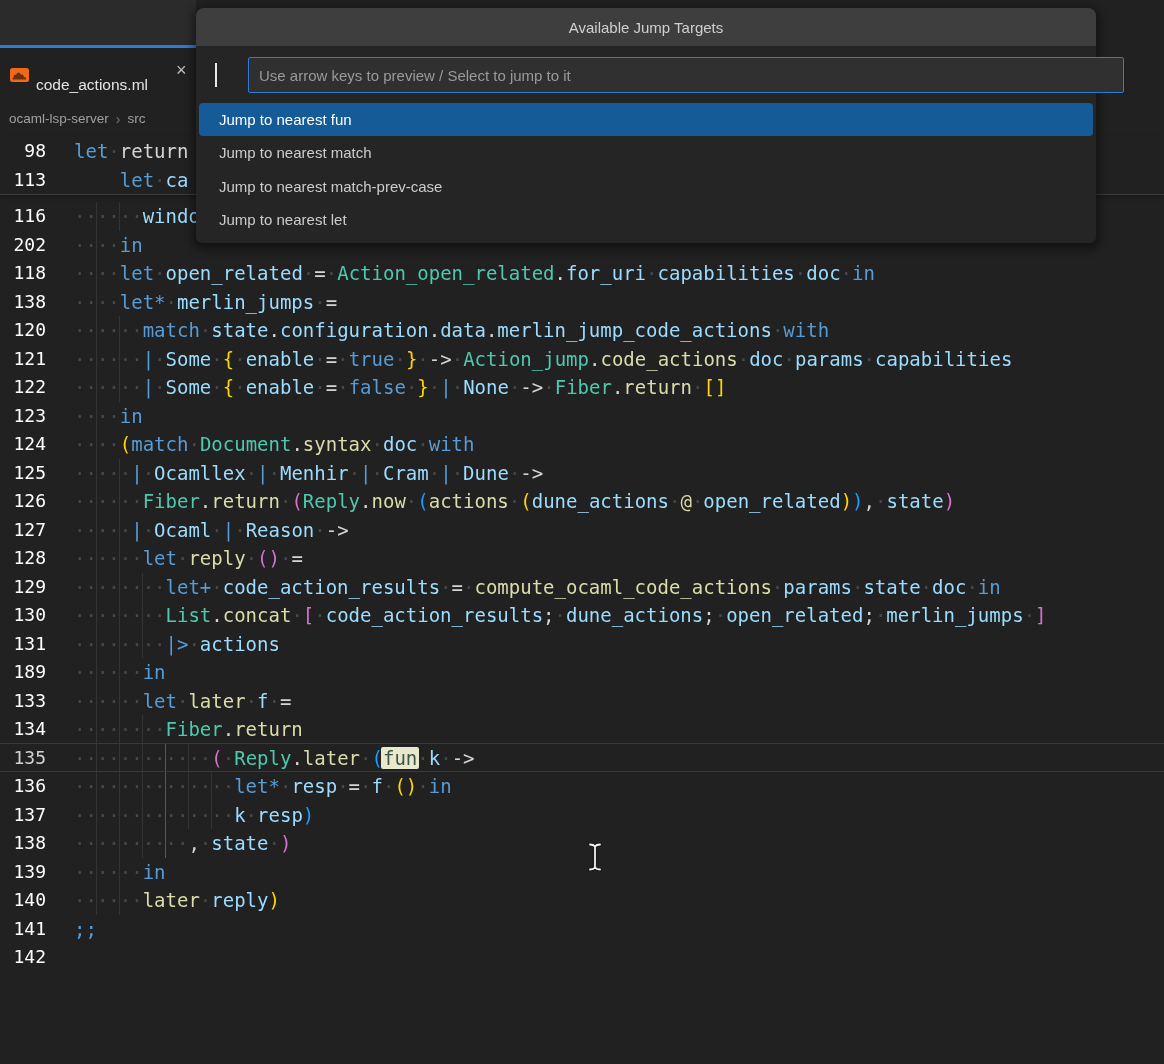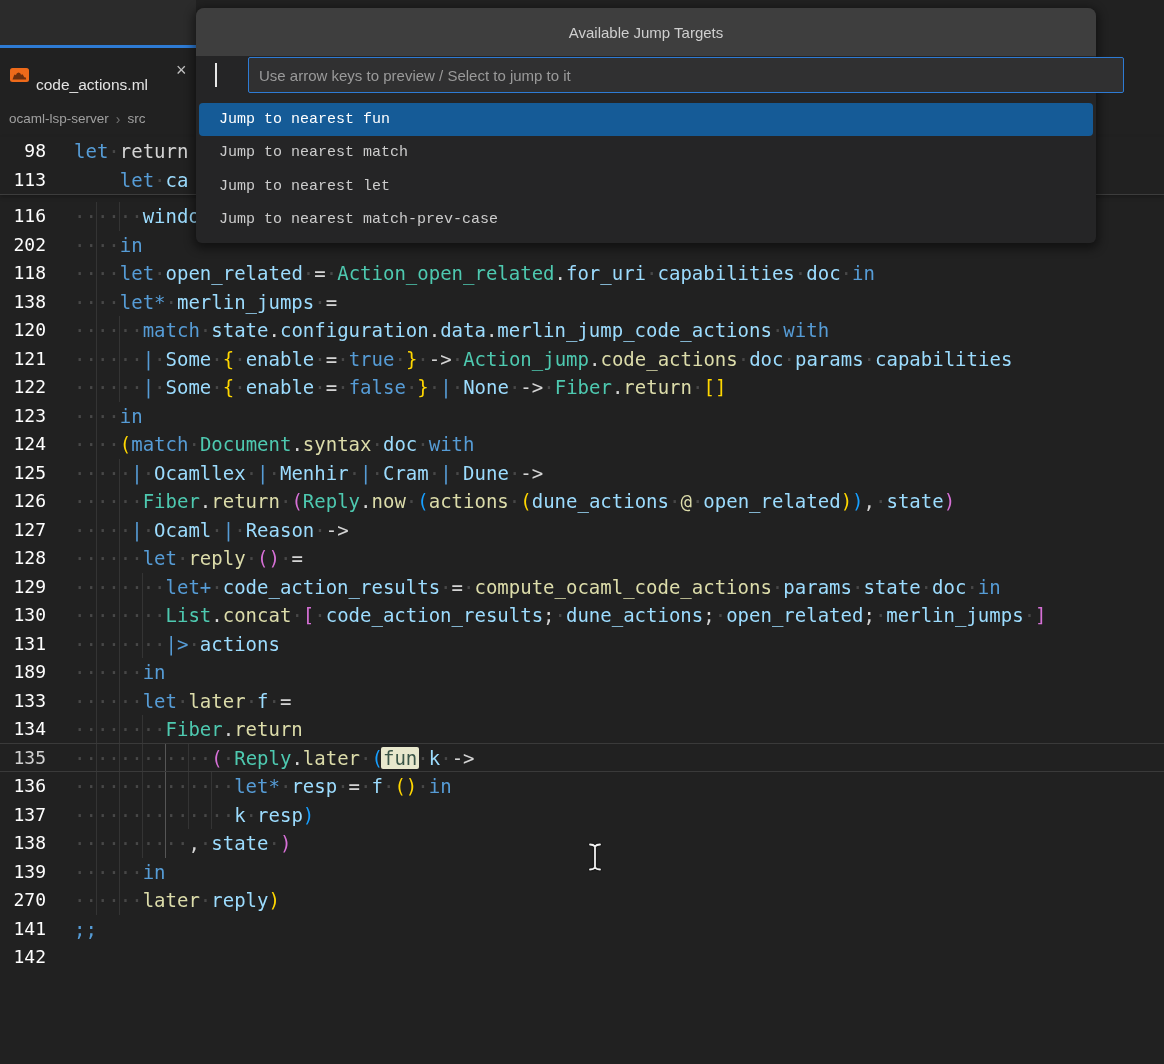--- a/index.html
+++ b/index.html
@@ -38,32 +38,32 @@
 
   
   .tk-k{color:#569cd6}.tk-i{color:#9cdcfe}.tk-m{color:#4ec9b0}.tk-f{color:#dcdcaa}
   .tk-p{color:#d4d4d4}.tk-g{color:#ffd700}.tk-pk{color:#d670d6}.tk-bl{color:#179fff}
   .tk-ws{color:#484848}
   .tk-hl{background:#e8e8cd;color:#3a5547;border-radius:2px;padding:0 2px;margin:0 -2px;}
 
   
   #quickpick{position:absolute;left:196px;top:8px;width:900px;height:235px;background:#252526;
              border-radius:8px 8px 6px 6px;box-shadow:0 3px 10px 3px rgba(0,0,0,0.45);z-index:20;}
-  #qp-header{height:48px;background:#3e3e3e;border-radius:8px 8px 0 0;
+  #qp-header{height:38px;background:#3e3e3e;border-radius:8px 8px 0 0;
              display:flex;align-items:center;justify-content:center;
              color:#cfcfcf;font-size:15px;}
   #qp-inputwrap{position:absolute;left:12px;right:12px;top:49px;height:36px;}
   #qp-input{width:100%;height:100%;box-sizing:border-box;background:#303031;
             border:1px solid #2e7bd4;border-radius:2px;color:#cccccc;font-size:15px;
             font-family:"Liberation Sans",sans-serif;padding:0 8px 0 10px;outline:none;margin-left:40px;}
   #qp-input::placeholder{color:#9a9a9a;}
   #qp-caret{position:absolute;left:7px;top:6px;width:1.5px;height:24px;background:#e8e8e8;}
   #qp-list{position:absolute;left:0;right:0;top:95px;}
   .qp-item{height:33.4px;line-height:33.4px;padding-left:20px;font-size:15px;color:#cccccc;
-           cursor:pointer;margin:0 3px;border-radius:4px;font-family:Liberation Mono, monospace;}
+           cursor:pointer;margin:0 3px;border-radius:4px;}
   .qp-item.sel{background:#155b97;color:#ffffff;}
 
   
   #mcur{position:absolute;left:584px;top:841px;z-index:50;pointer-events:none;}
 </style>
 </head>
 <body>
 
 <div id="screen">
 
@@ -104,40 +104,40 @@
       <div class="crow"><span class="lnum">130</span><span class="guide" style="left: 96.37px;"></span><span class="guide" style="left: 119.24px;"></span><span class="guide" style="left: 142.11px;"></span><span class="ltext"><span class="tk-ws">········</span><span class="tk-m">List</span><span class="tk-p">.</span><span class="tk-f">concat</span><span class="tk-ws">·</span><span class="tk-pk">[</span><span class="tk-ws">·</span><span class="tk-i">code_action_results</span><span class="tk-p">;</span><span class="tk-ws">·</span><span class="tk-i">dune_actions</span><span class="tk-p">;</span><span class="tk-ws">·</span><span class="tk-i">open_related</span><span class="tk-p">;</span><span class="tk-ws">·</span><span class="tk-i">merlin_jumps</span><span class="tk-ws">·</span><span class="tk-pk">]</span></span></div>
       <div class="crow"><span class="lnum">131</span><span class="guide" style="left: 96.37px;"></span><span class="guide" style="left: 119.24px;"></span><span class="guide" style="left: 142.11px;"></span><span class="ltext"><span class="tk-ws">········</span><span class="tk-k">|&gt;</span><span class="tk-ws">·</span><span class="tk-i">actions</span></span></div>
       <div class="crow"><span class="lnum">189</span><span class="guide" style="left: 96.37px;"></span><span class="guide" style="left: 119.24px;"></span><span class="ltext"><span class="tk-ws">······</span><span class="tk-k">in</span></span></div>
       <div class="crow"><span class="lnum">133</span><span class="guide" style="left: 96.37px;"></span><span class="guide" style="left: 119.24px;"></span><span class="ltext"><span class="tk-ws">······</span><span class="tk-k">let</span><span class="tk-ws">·</span><span class="tk-f">later</span><span class="tk-ws">·</span><span class="tk-i">f</span><span class="tk-ws">·</span><span class="tk-p">=</span></span></div>
       <div class="crow"><span class="lnum">134</span><span class="guide" style="left: 96.37px;"></span><span class="guide" style="left: 119.24px;"></span><span class="guide" style="left: 142.11px;"></span><span class="ltext"><span class="tk-ws">········</span><span class="tk-m">Fiber</span><span class="tk-p">.</span><span class="tk-f">return</span></span></div>
       <div class="crow current"><span class="lnum cur">135</span><span class="guide" style="left: 96.37px;"></span><span class="guide" style="left: 119.24px;"></span><span class="guide" style="left: 142.11px;"></span><span class="guide act" style="left: 164.98px;"></span><span class="guide" style="left: 187.85px;"></span><span class="ltext"><span class="tk-ws">············</span><span class="tk-pk">(</span><span class="tk-ws">·</span><span class="tk-m">Reply</span><span class="tk-p">.</span><span class="tk-f">later</span><span class="tk-ws">·</span><span class="tk-bl">(</span><span class="tk-hl">fun</span><span class="tk-ws">·</span><span class="tk-i">k</span><span class="tk-ws">·</span><span class="tk-p">-&gt;</span></span></div>
       <div class="crow"><span class="lnum">136</span><span class="guide" style="left: 96.37px;"></span><span class="guide" style="left: 119.24px;"></span><span class="guide" style="left: 142.11px;"></span><span class="guide act" style="left: 164.98px;"></span><span class="guide" style="left: 187.85px;"></span><span class="guide" style="left: 210.72px;"></span><span class="ltext"><span class="tk-ws">··············</span><span class="tk-k">let*</span><span class="tk-ws">·</span><span class="tk-i">resp</span><span class="tk-ws">·</span><span class="tk-p">=</span><span class="tk-ws">·</span><span class="tk-i">f</span><span class="tk-ws">·</span><span class="tk-g">()</span><span class="tk-ws">·</span><span class="tk-k">in</span></span></div>
       <div class="crow"><span class="lnum">137</span><span class="guide" style="left: 96.37px;"></span><span class="guide" style="left: 119.24px;"></span><span class="guide" style="left: 142.11px;"></span><span class="guide act" style="left: 164.98px;"></span><span class="guide" style="left: 187.85px;"></span><span class="guide" style="left: 210.72px;"></span><span class="ltext"><span class="tk-ws">··············</span><span class="tk-i">k</span><span class="tk-ws">·</span><span class="tk-i">resp</span><span class="tk-bl">)</span></span></div>
       <div class="crow"><span class="lnum">138</span><span class="guide" style="left: 96.37px;"></span><span class="guide" style="left: 119.24px;"></span><span class="guide" style="left: 142.11px;"></span><span class="guide act" style="left: 164.98px;"></span><span class="ltext"><span class="tk-ws">··········</span><span class="tk-p">,</span><span class="tk-ws">·</span><span class="tk-i">state</span><span class="tk-ws">·</span><span class="tk-pk">)</span></span></div>
       <div class="crow"><span class="lnum">139</span><span class="guide" style="left: 96.37px;"></span><span class="guide" style="left: 119.24px;"></span><span class="ltext"><span class="tk-ws">······</span><span class="tk-k">in</span></span></div>
-      <div class="crow"><span class="lnum">270</span><span class="guide" style="left: 96.37px;"></span><span class="guide" style="left: 119.24px;"></span><span class="ltext"><span class="tk-ws">······</span><span class="tk-f">later</span><span class="tk-ws">·</span><span class="tk-i">reply</span><span class="tk-g">)</span></span></div>
+      <div class="crow"><span class="lnum">140</span><span class="guide" style="left: 96.37px;"></span><span class="guide" style="left: 119.24px;"></span><span class="ltext"><span class="tk-ws">······</span><span class="tk-f">later</span><span class="tk-ws">·</span><span class="tk-i">reply</span><span class="tk-g">)</span></span></div>
       <div class="crow"><span class="lnum">141</span><span class="ltext"><span class="tk-k">;;</span></span></div>
       <div class="crow"><span class="lnum">142</span><span class="ltext"></span></div>
     </div>
   <div id="sticky">
       <div class="crow"><span class="lnum">98</span><span class="ltext"><span class="tk-k">let</span><span class="tk-ws">·</span><span class="tk-p">return</span></span></div>
       <div class="crow"><span class="lnum">113</span><span class="ltext"><span class="tk-ws">    </span><span class="tk-k">let</span><span class="tk-ws">·</span><span class="tk-i">ca</span></span></div>
     </div>
 
   <div id="quickpick">
     <div id="qp-header">Available Jump Targets</div>
     <div id="qp-inputwrap">
       <input id="qp-input" type="text" placeholder="Use arrow keys to preview / Select to jump to it" style="">
       <div id="qp-caret"></div>
     </div>
     <div id="qp-list">
         <div class="qp-item sel">Jump to nearest fun</div>
         <div class="qp-item">Jump to nearest match</div>
+        <div class="qp-item">Jump to nearest match-prev-case</div>
         <div class="qp-item">Jump to nearest let</div>
-        <div class="qp-item">Jump to nearest match-prev-case</div>
       </div>
   </div>
 
   <svg id="mcur" width="22" height="32" viewBox="0 0 22 32">
     <g stroke="#1a1a1a" stroke-width="4.2" fill="none" stroke-linecap="round">
       <path d="M11 5 V27 M6 3.5 Q9.5 3.5 11 5.5 Q12.5 3.5 16 3.5 M6 28.5 Q9.5 28.5 11 26.5 Q12.5 28.5 16 28.5"></path>
     </g>
     <g stroke="#f2f2f2" stroke-width="1.8" fill="none" stroke-linecap="round">
       <path d="M11 5 V27 M6 3.5 Q9.5 3.5 11 5.5 Q12.5 3.5 16 3.5 M6 28.5 Q9.5 28.5 11 26.5 Q12.5 28.5 16 28.5"></path>
     </g>

